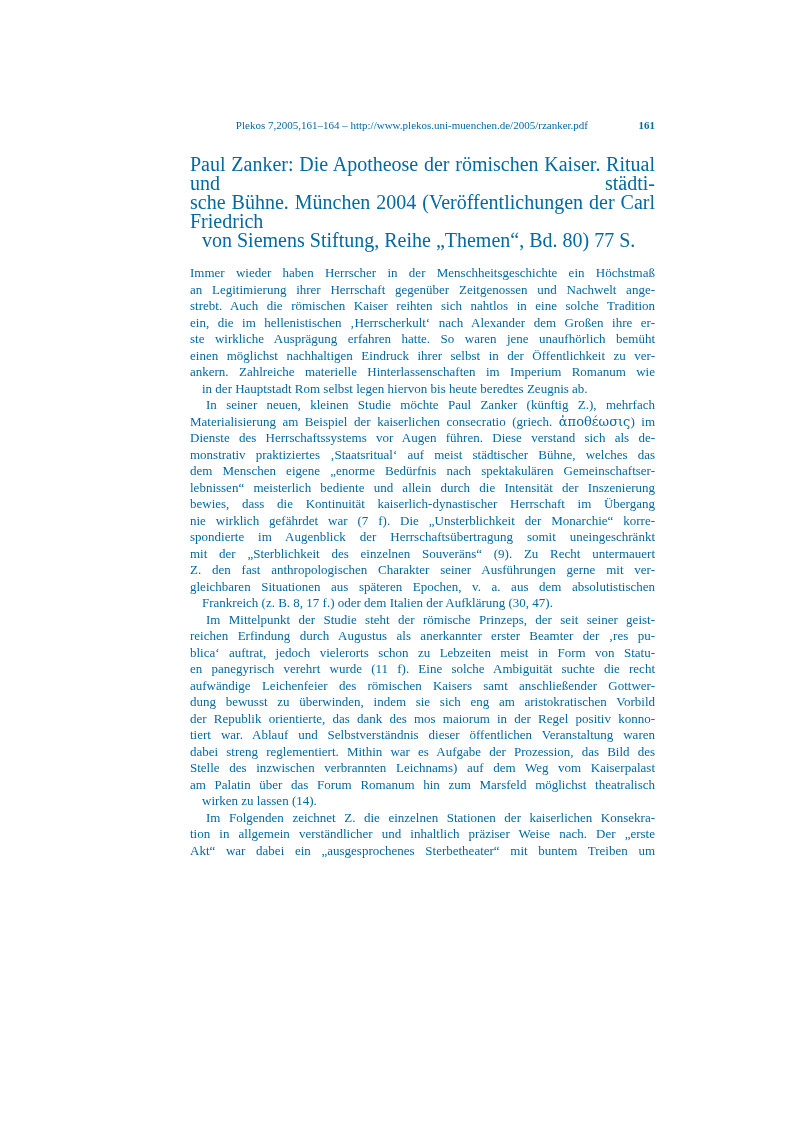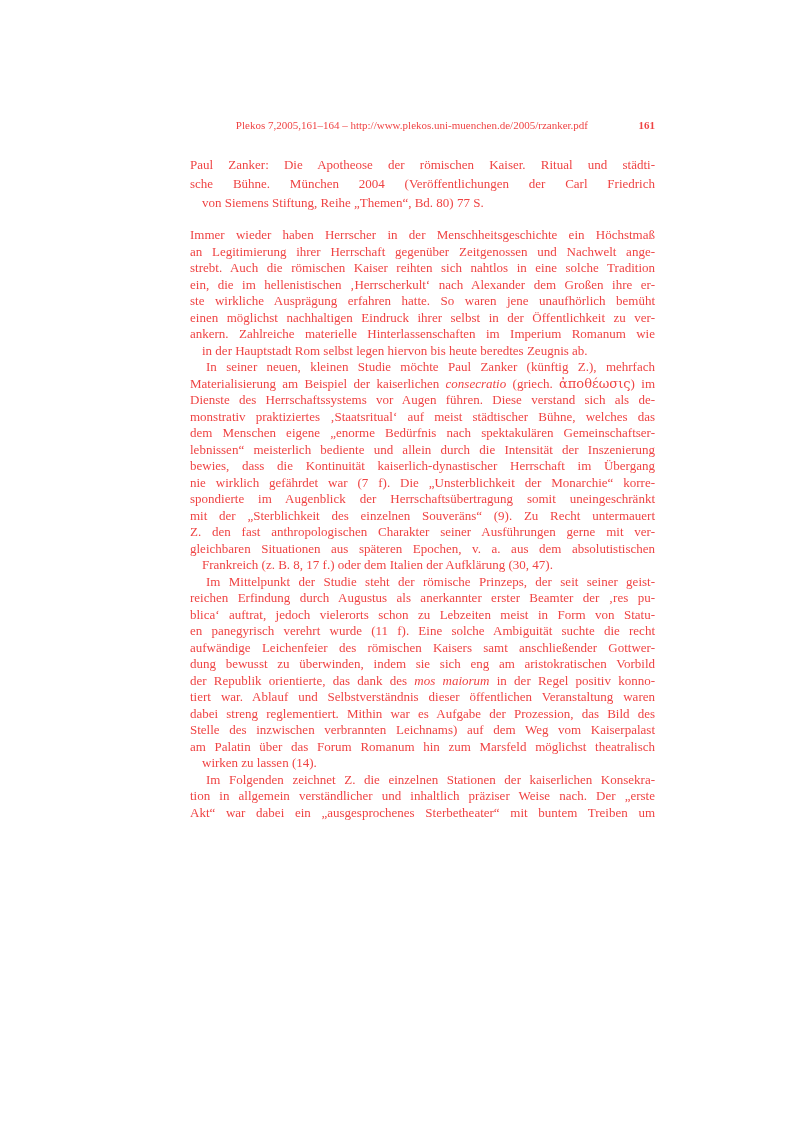--- a/index.html
+++ b/index.html
@@ -6,21 +6,21 @@
     margin: 0;
     padding: 0;
     background: #ffffff;
   }
   .page {
     position: relative;
     width: 800px;
     height: 1131px;
     background: #ffffff;
     overflow: hidden;
-    color: #ef4444;
+    color: #0369a1;
     font-family: "Liberation Serif", "DejaVu Serif", serif;
   }
   .inner {
     width: 465px;
     margin-left: 190px;
     padding-top: 118px;
   }
   .running-header {
     position: relative;
     height: 15px;
@@ -35,40 +35,40 @@
   }
   .running-header .pagenum {
     position: absolute;
     right: 0;
     font-weight: bold;
   }
   .content {
     margin-top: 22px;
   }
   .title-block {
-    font-size: 13px;
+    font-size: 20px;
     line-height: 19px;
     margin-bottom: 15px;
   }
   .para-block {
     font-size: 13px;
     line-height: 16.5px;
   }
   .line {
     text-align: justify;
     text-align-last: justify;
   }
   .line.shortlast {
     text-align-last: left;
     margin-left: 12px;
   }
   .line.indent {
     text-indent: 16px;
   }
-  .i { font-style: italic; }
+  .i { }
   .gr { font-family: "DejaVu Serif", serif; }
 </style>
 </head>
 <body>
 
 <div class="page">
   <div class="inner">
     <div class="running-header">
       <span class="citation">Plekos 7,2005,161–164 – http://www.plekos.uni-muenchen.de/2005/rzanker.pdf</span>
       <span class="pagenum">161</span>

